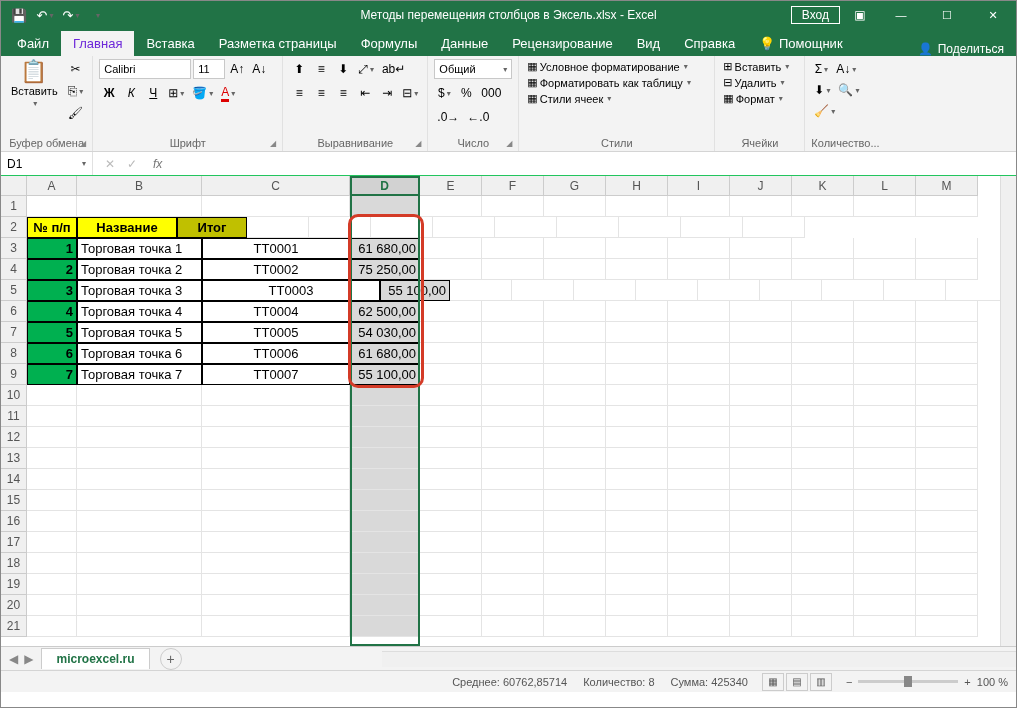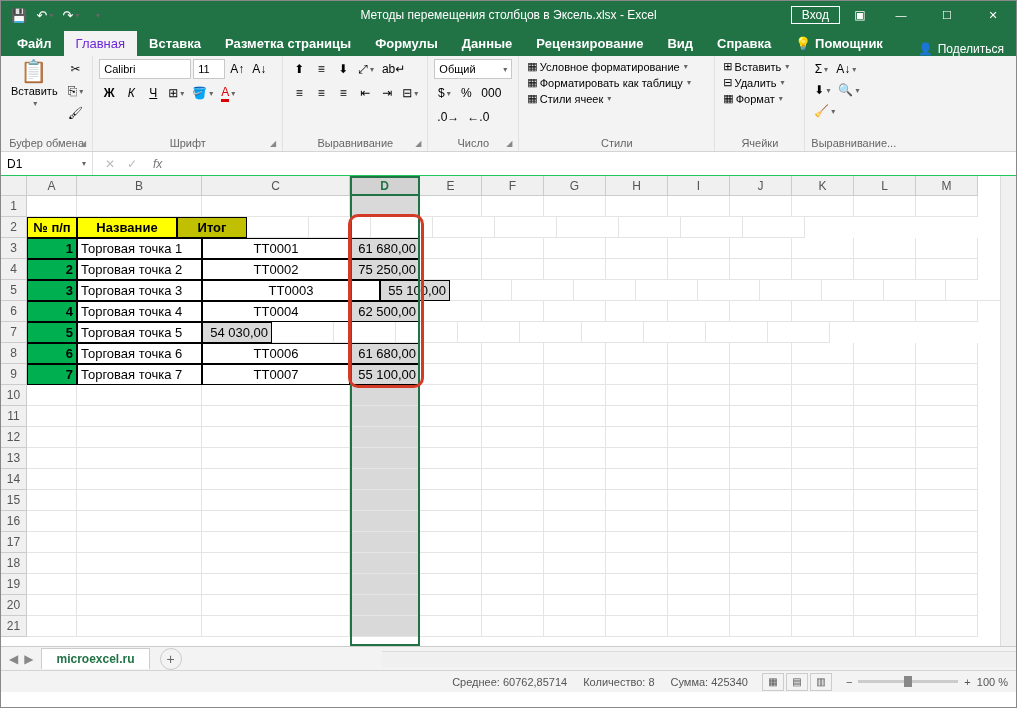--- a/index.html
+++ b/index.html
@@ -6,21 +6,21 @@
 body { background: #fff; width: 1017px; height: 708px; overflow: hidden; border: 1px solid #888; position: relative; }
 .titlebar { background: #217346; height: 28px; display: flex; align-items: center; color: #fff; font-size: 12px; position: relative; }
 .qat { display: flex; align-items: center; gap: 2px; padding-left: 6px; }
 .qat-btn { width: 24px; height: 22px; display: flex; align-items: center; justify-content: center; color: #fff; font-size: 13px; }
 .title-text { position: absolute; left: 50%; transform: translateX(-50%); font-size: 12px; white-space: nowrap; }
 .win-ctrls { margin-left: auto; display: flex; align-items: center; }
 .win-btn { width: 46px; height: 28px; display: flex; align-items: center; justify-content: center; color: #fff; font-size: 11px; }
 .signin { border: 1px solid #fff; padding: 1px 10px; font-size: 12px; margin-right: 6px; }
 .ribbonbox { width: 28px; height: 22px; display: flex; align-items: center; justify-content: center; margin-right: 4px; }
 .tabs { background: #217346; height: 27px; display: flex; align-items: flex-end; padding-left: 4px; gap: 0; }
-.tab { padding: 5px 12px; color: #fff; font-size: 13px; cursor: pointer; font-weight: bold; }
+.tab { padding: 5px 12px; color: #fff; font-size: 13px; cursor: pointer; }
 .tab.active { background: #f3f3f3; color: #6d28d9; font-weight: 400; }
 .share { margin-left: auto; display: flex; align-items: center; color: #fff; font-size: 12px; padding: 0 12px; gap: 4px; }
 .ribbon { background: #f3f3f3; border-bottom: 1px solid #d4d4d4; height: 96px; display: flex; font-size: 12px; }
 .group { border-right: 1px solid #e1e1e1; padding: 3px 6px 1px; display: flex; flex-direction: column; }
 .group-body { flex: 1; display: flex; align-items: flex-start; gap: 3px; }
 .group-label { text-align: center; font-size: 11px; color: #666; padding: 2px 0 1px; position: relative; }
 .group-label .launcher { position: absolute; right: 0; bottom: 2px; font-size: 8px; color: #888; cursor: pointer; }
 .big-btn { display: flex; flex-direction: column; align-items: center; justify-content: center; padding: 2px 4px; font-size: 11px; gap: 2px; }
 .icon-lg { font-size: 22px; line-height: 1; }
 .col { display: flex; flex-direction: column; gap: 2px; }
@@ -209,21 +209,21 @@
           <div class="btn-s">A↓<span class="dd">▾</span></div>
         </div>
       <div class="row">
           <div class="btn-s">⬇<span class="dd">▾</span></div>
           <div class="btn-s">🔍<span class="dd">▾</span></div>
         </div>
       <div class="row">
           <div class="btn-s">🧹<span class="dd">▾</span></div>
         </div>
     </div>
-    <div class="group-label">Выравнивание...</div>
+    <div class="group-label">Количество...</div>
   </div>
 </div>
 
 <div class="namebox-row">
   <div class="namebox">
       <span>D1</span>
       <span class="dd">▾</span>
     </div>
   <div class="fx-btns">
     <span>✕</span>
@@ -359,20 +359,21 @@
         <div class="cell" style="width: 62px;"></div>
         <div class="cell" style="width: 62px;"></div>
         <div class="cell" style="width: 62px;"></div>
         <div class="cell" style="width: 62px;"></div>
         <div class="cell" style="width: 62px;"></div>
         <div class="cell" style="width: 62px;"></div>
       </div>
       <div class="cell-row">
         <div class="cell num-cell" style="width: 50px;">5</div>
         <div class="cell data-cell" style="width: 125px;">Торговая точка 5</div>
+        <div class="cell data-cell center" style="width: 148px;">ТТ0005</div>
         <div class="cell sel-col data-cell right" style="width: 70px;">54 030,00</div>
         <div class="cell" style="width: 62px;"></div>
         <div class="cell" style="width: 62px;"></div>
         <div class="cell" style="width: 62px;"></div>
         <div class="cell" style="width: 62px;"></div>
         <div class="cell" style="width: 62px;"></div>
         <div class="cell" style="width: 62px;"></div>
         <div class="cell" style="width: 62px;"></div>
         <div class="cell" style="width: 62px;"></div>
         <div class="cell" style="width: 62px;"></div>

